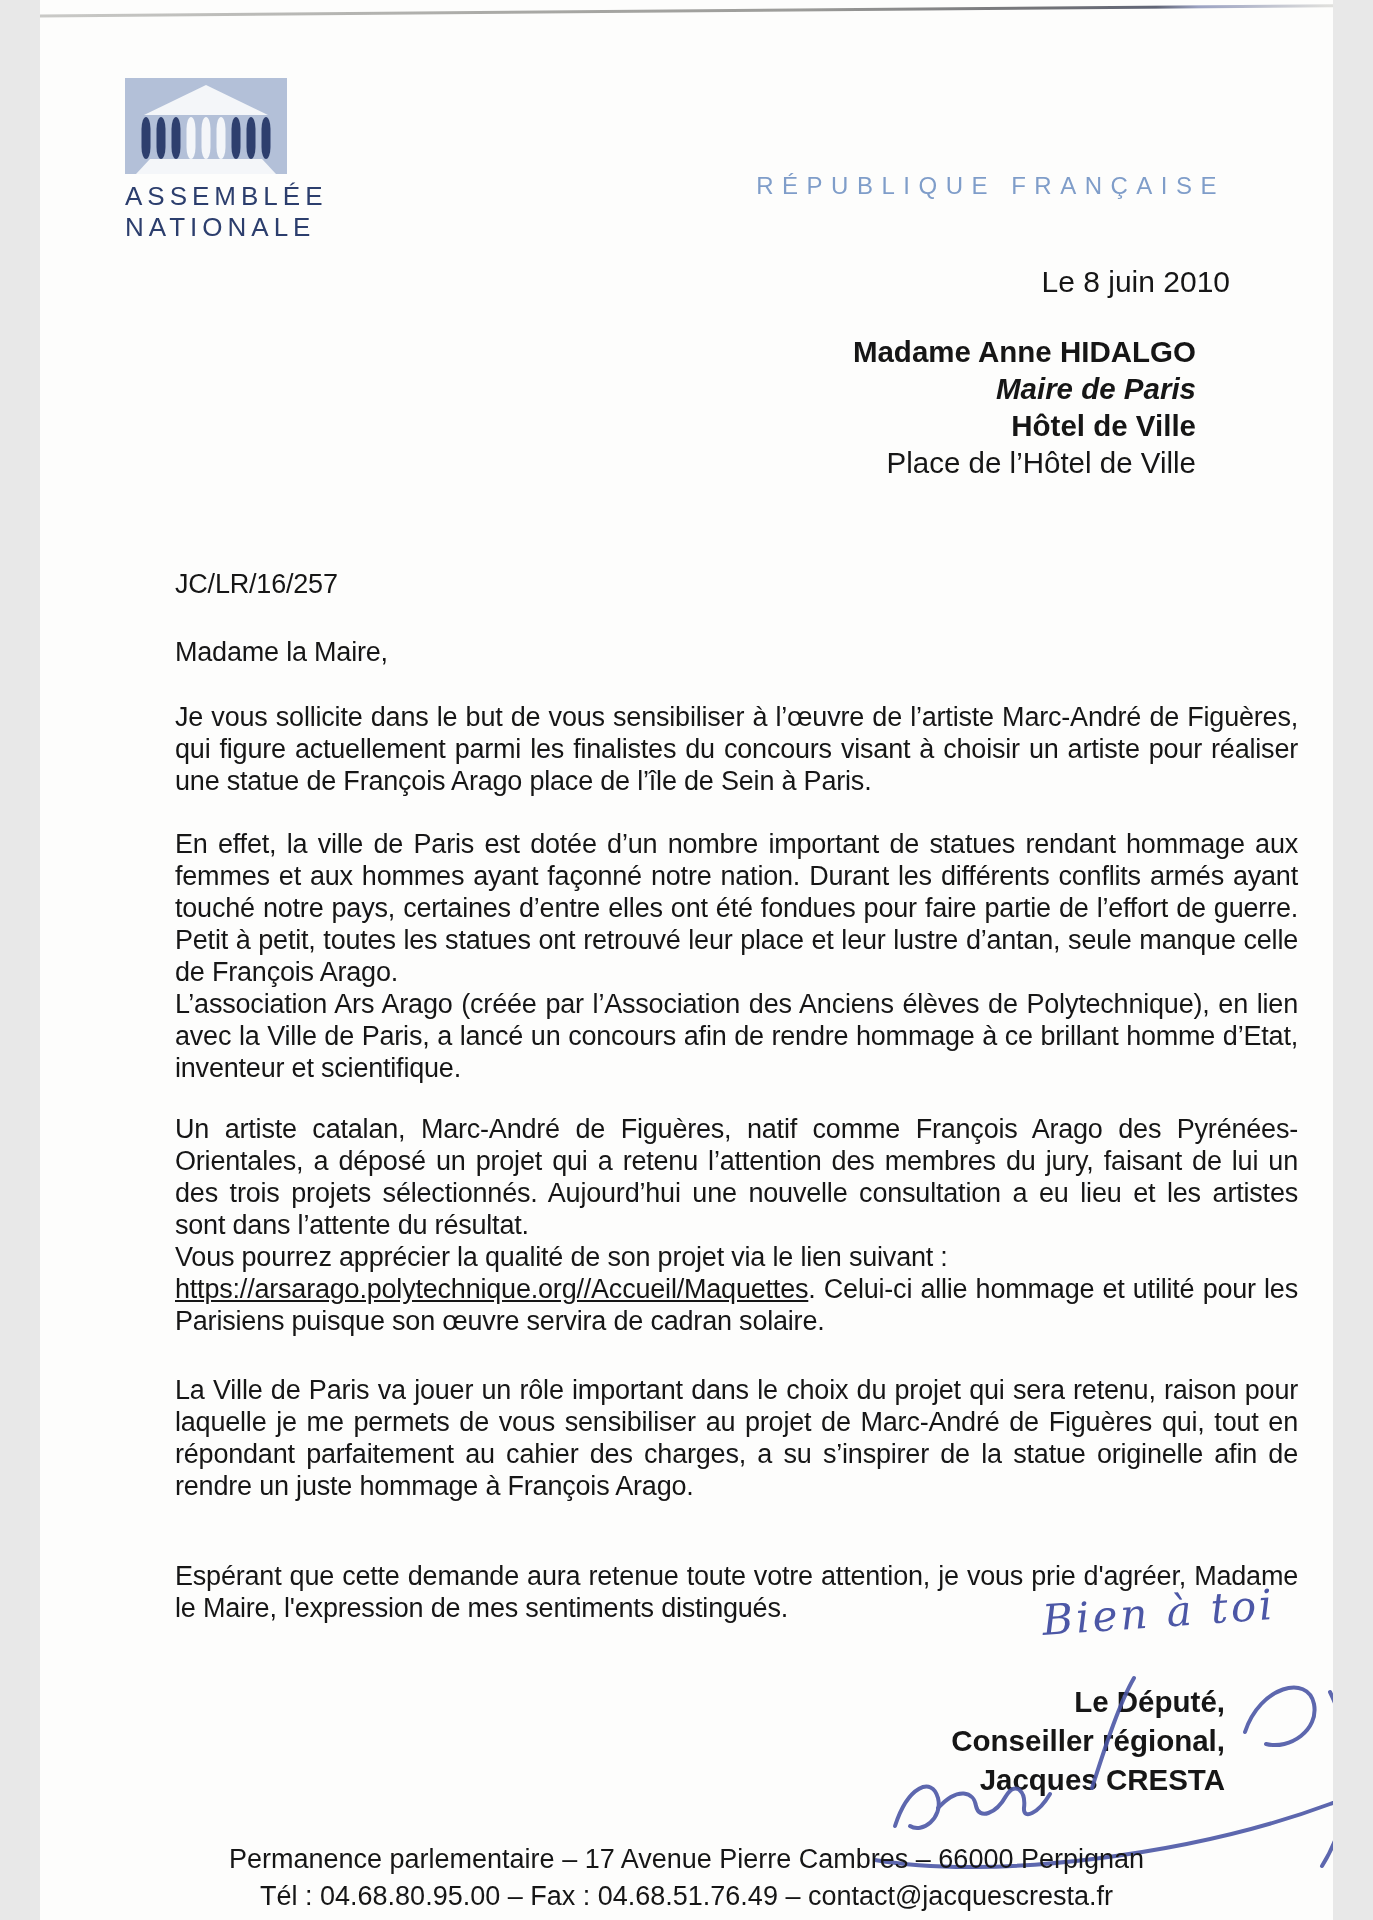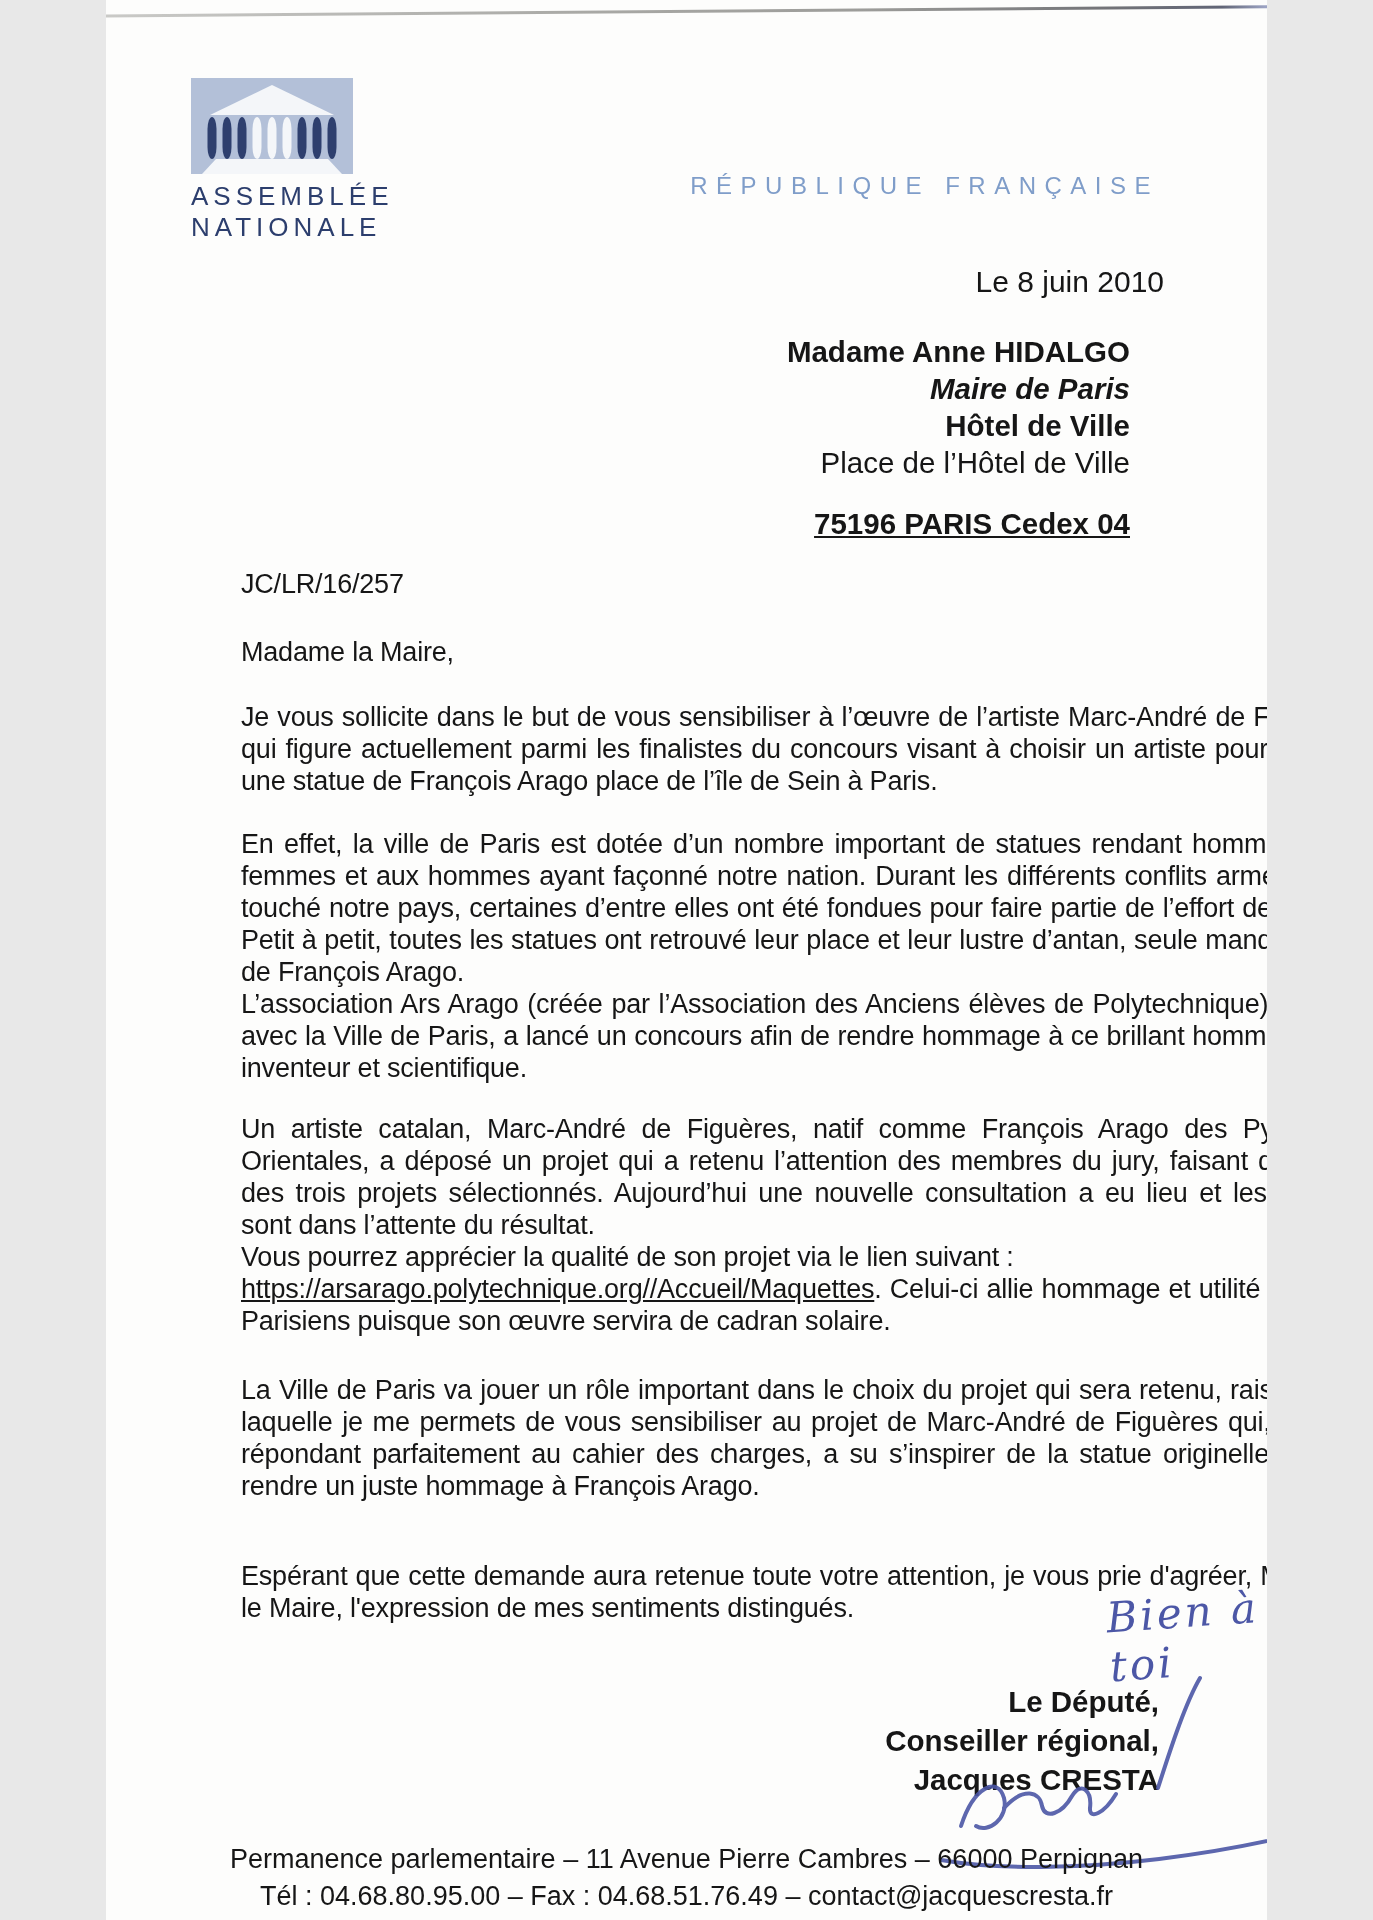--- a/index.html
+++ b/index.html
@@ -1,17 +1,17 @@
 <!DOCTYPE html>
 <html lang="fr"><head>
 <meta charset="utf-8">
 <style>
   html,body{margin:0;padding:0;background:#e8e8e8;}
   .page{
-    position:relative;width:1161px;height:1920px;margin:0 auto;
+    position:relative;width:1293px;height:1920px;margin:0 auto;
     background:#fdfdfc;overflow:hidden;
     font-family:"Liberation Sans",sans-serif;color:#161616;
   }
   
   .scanline{
     position:absolute;top:9px;left:-20px;width:1420px;height:3px;
     background:linear-gradient(90deg,#c2c2bf 0%,#9a9a96 35%,#8b8b88 55%,#5a5b60 72%,#454a5e 80%,#8a92b8 83%,#d9d9d6 92%,#f2f2f0 100%);
     transform:rotate(-0.45deg);opacity:.85;
   }
   
@@ -108,21 +108,20 @@
     <div class="m1">RÉPUBLIQUE FRANÇAISE</div>
   </div>
 
   <div class="date">Le 8 juin 2010</div>
 
   <div class="recipient">
     <div class="b">Madame Anne HIDALGO</div>
     <div class="bi">Maire de Paris</div>
     <div class="b">Hôtel de Ville</div>
     <div>Place de l’Hôtel de Ville</div>
-    <div class="postal">75196 PARIS Cedex 04</div>
   </div>
 
   <div class="content">
     <p class="ref left">JC/LR/16/257</p>
     <p class="salutation left">Madame la Maire,</p>
     <p class="p1">Je vous sollicite dans le but de vous sensibiliser à l’œuvre de l’artiste Marc-André de Figuères, qui figure actuellement parmi les finalistes du concours visant à choisir un artiste pour réaliser une statue de François Arago place de l’île de Sein à Paris.</p>
     <p class="p2a">En effet, la ville de Paris est dotée d’un nombre important de statues rendant hommage aux femmes et aux hommes ayant façonné notre nation. Durant les différents conflits armés ayant touché notre pays, certaines d’entre elles ont été fondues pour faire partie de l’effort de guerre. Petit à petit, toutes les statues ont retrouvé leur place et leur lustre d’antan, seule manque celle de François Arago.</p>
     <p class="p2b">L’association Ars Arago (créée par l’Association des Anciens élèves de Polytechnique), en lien avec la Ville de Paris, a lancé un concours afin de rendre hommage à ce brillant homme d’Etat, inventeur et scientifique.</p>
     <p class="p3a">Un artiste catalan, Marc-André de Figuères, natif comme François Arago des Pyrénées-Orientales, a déposé un projet qui a retenu l’attention des membres du jury, faisant de lui un des trois projets sélectionnés. Aujourd’hui une nouvelle consultation a eu lieu et les artistes sont dans l’attente du résultat.</p>
     <p class="p3b left">Vous pourrez apprécier la qualité de son projet via le lien suivant :</p>
@@ -144,17 +143,17 @@
       <path d="M 35 158 C 48 118 72 108 78 130 C 83 150 62 166 50 158"></path>
       <path d="M 78 140 C 98 118 114 124 116 138 C 119 152 136 146 146 128 C 156 112 166 124 164 140 C 163 152 178 146 190 126"></path>
       <path d="M 232 120 C 246 76 260 34 274 10"></path>
       <path d="M 385 64 C 400 18 448 6 454 36 C 459 62 430 82 406 76"></path>
       <path d="M 15 192 C 130 212 330 188 470 136 C 498 126 514 116 522 110"></path>
       <path d="M 470 24 C 493 70 497 142 462 198"></path>
     </g>
   </svg>
 
   <div class="footer">
-    <div>Permanence parlementaire – 11 Avenue Pierre Cambres – 66000 Perpignan</div>
+    <div>Permanence parlementaire – 17 Avenue Pierre Cambres – 66000 Perpignan</div>
     <div>Tél : 04.68.80.95.00 – Fax : 04.68.51.76.49 – contact@jacquescresta.fr</div>
   </div>
 
 </div>
 
 </body></html>

